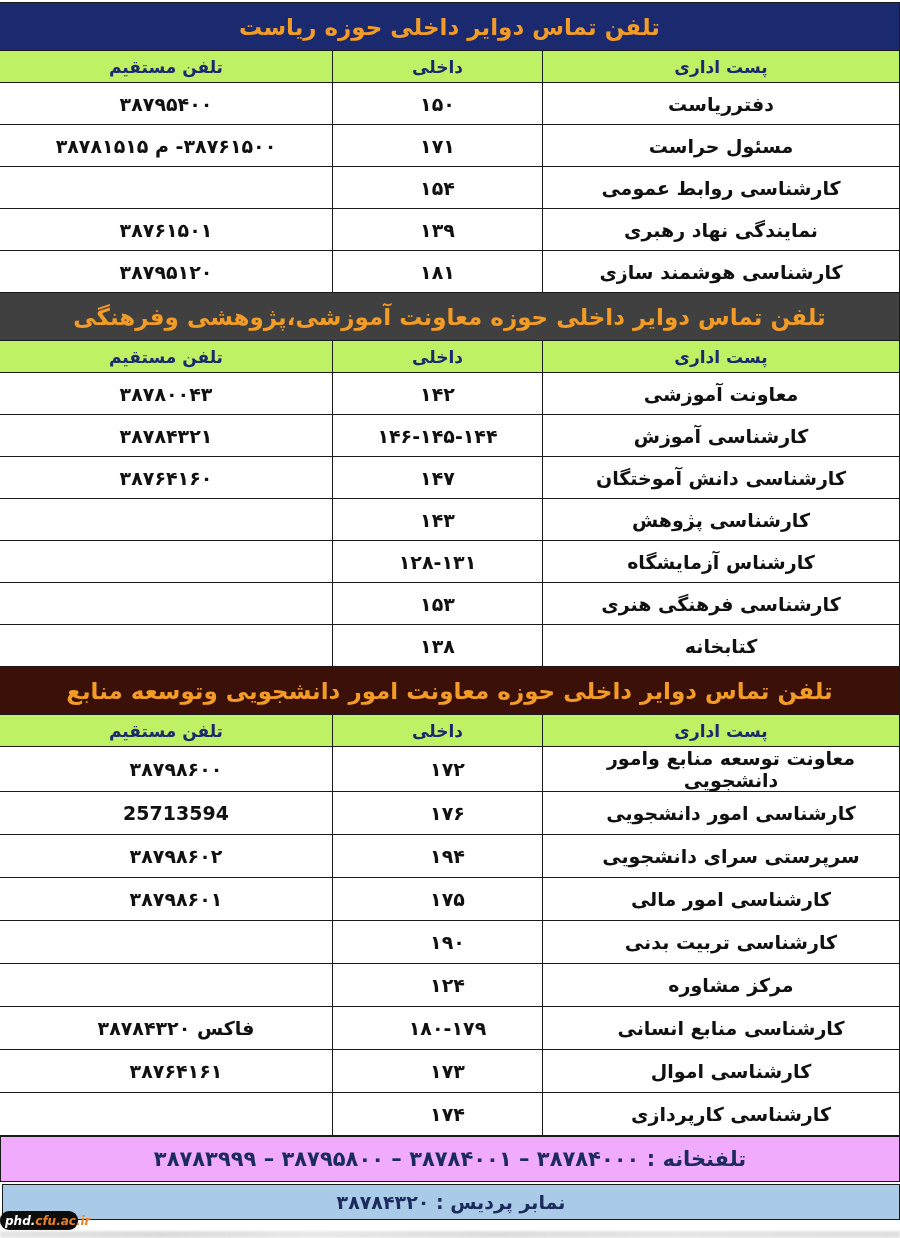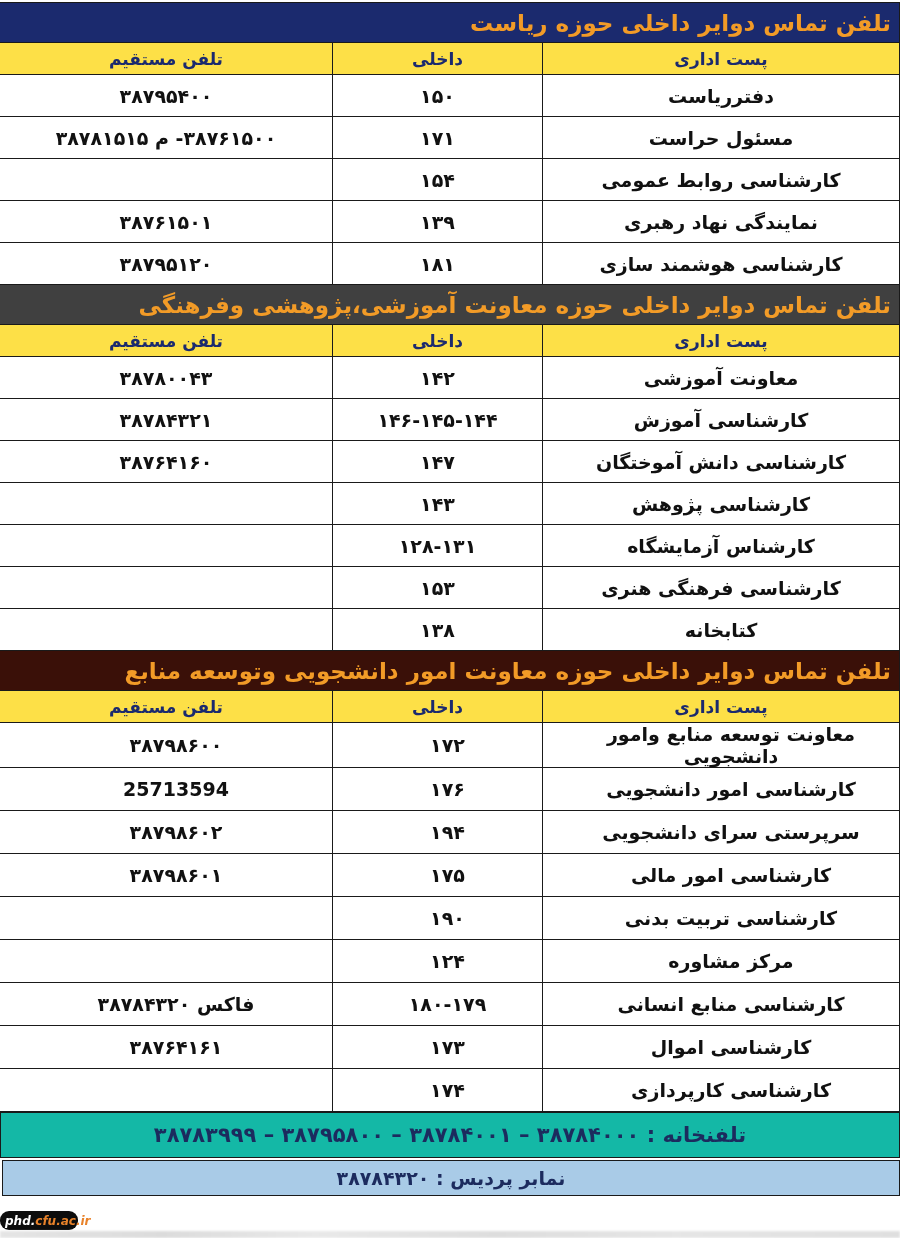--- a/index.html
+++ b/index.html
@@ -29,49 +29,49 @@
     font-weight: 700;
     color: #111111;
     text-align: center;
     vertical-align: middle;
   }
   col.c-post   { width: 357px; }
   col.c-int    { width: 210px; }
   col.c-direct { width: 333px; }
 
   tr.title-row td {
-    height: 40px;
+    height: 48px;
     color: #f29b27;
     font-size: 23px;
     font-weight: 700;
-    text-align: right;
+    text-align: center;
     letter-spacing: 0.3px;
   }
   tr.title-row.navy td   { background: #1b2a6e; }
   tr.title-row.teal td   { background: #404040; }
   tr.title-row.maroon td { background: #3a1008; }
 
   tr.cols-row td {
     height: 32px;
-    background: #fde047;
+    background: #bef264;
     color: #1b2a6e;
     font-size: 17px;
   }
   tr.data-row td {
     height: 42px;
     background: #ffffff;
     font-size: 19px;
   }
   tr.data-row.tall td { height: 43px; padding-left: 28px; }
   td.num-cell { font-size: 18px; }
 
   .footer-yellow {
     width: 898px;
     height: 44px;
-    background: #14b8a6;
+    background: #f0abfc;
     border: 1px solid #1a1a1a;
     display: flex;
     align-items: center;
     justify-content: center;
     color: #1c2b5e;
     font-size: 21px;
     font-weight: 700;
   }
   .footer-blue {
     width: 898px;

